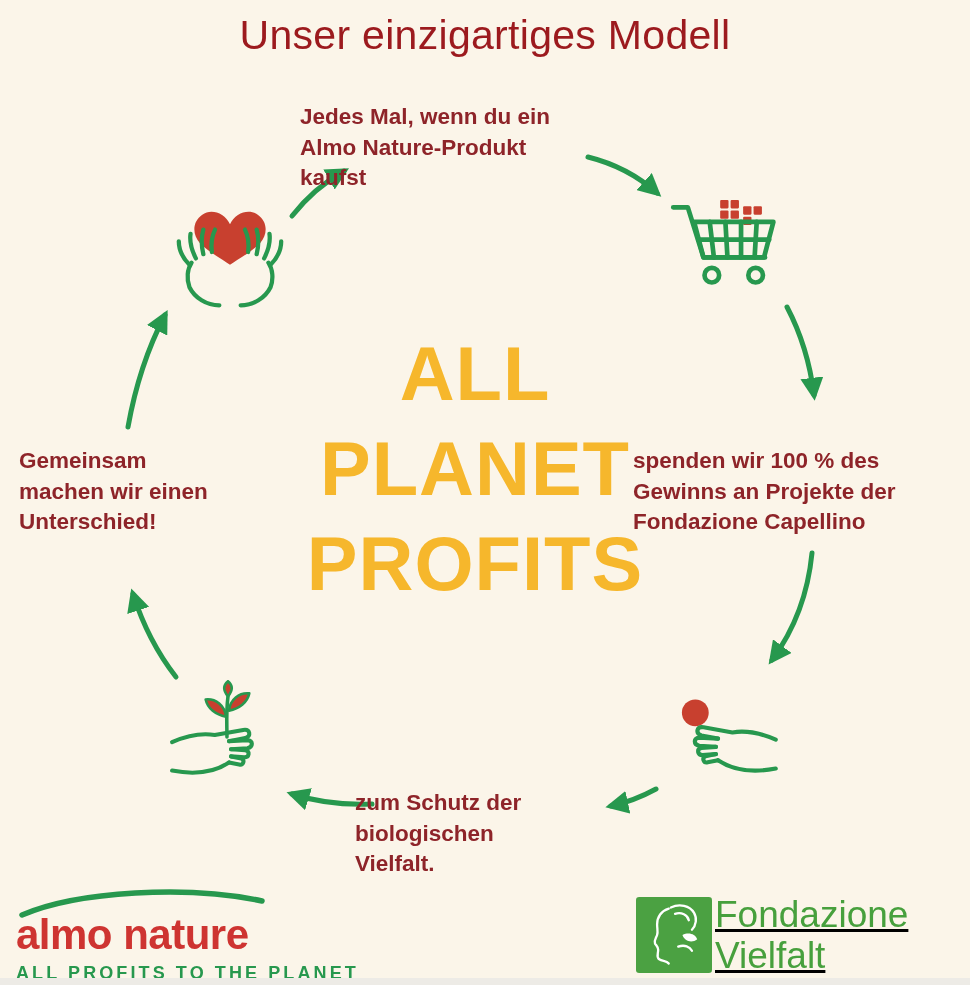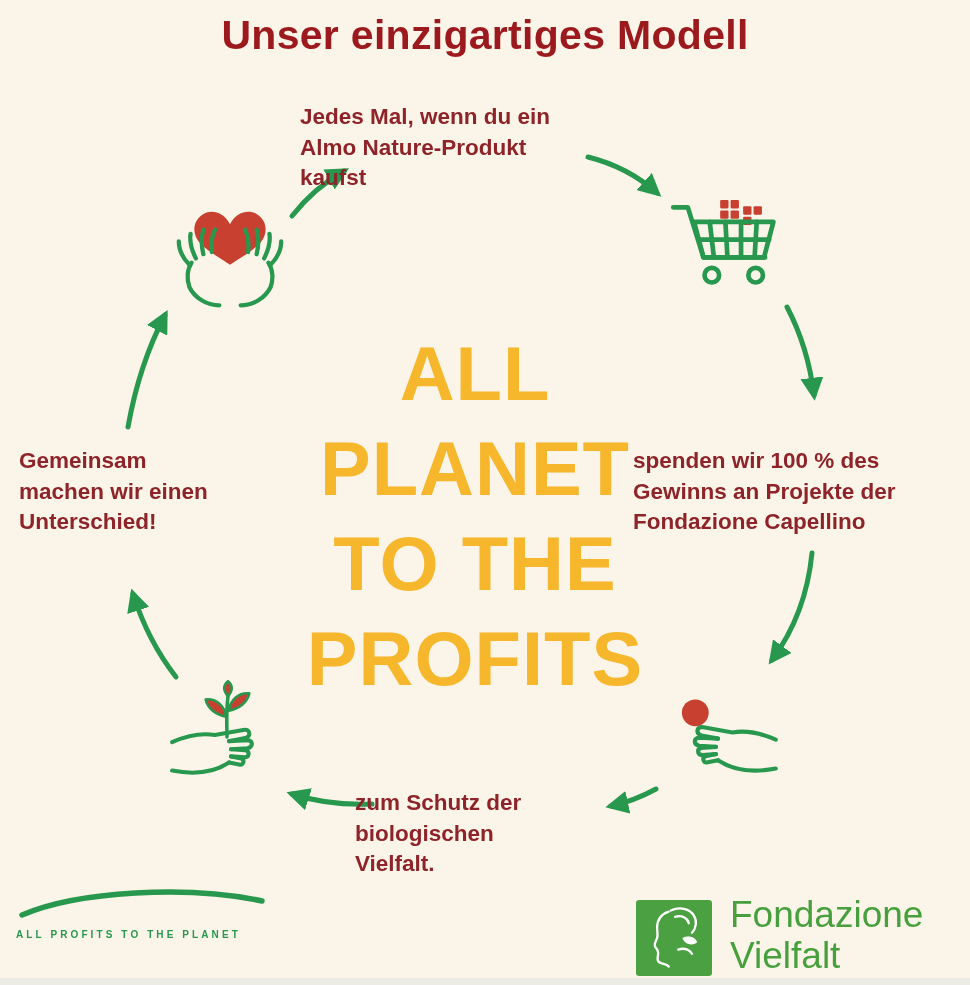--- a/index.html
+++ b/index.html
@@ -1,43 +1,43 @@
 <!DOCTYPE html>
 <html><head>
 <meta charset="utf-8">
 <style>
   * { margin:0; padding:0; box-sizing:border-box; }
   html,body { background:#FBF5E9; }
   body { font-family:"Liberation Sans", sans-serif; }
   .canvas { position:relative; width:970px; height:985px; background:#FBF5E9; overflow:hidden; margin:0 auto; }
 
   .title { position:absolute; top:12px; left:0; width:100%; text-align:center;
-           font-size:41px; font-weight:700; color:#9C1A1E; letter-spacing:0.3px; }
+           font-size:41px; font-weight:400; color:#9C1A1E; letter-spacing:0.3px; }
 
   .step { position:absolute; font-weight:700; color:#8E2429; font-size:22.5px;
           line-height:1.36; text-align:left; white-space:pre-line; }
   .step-top    { left:300px; top:102px; width:360px; }
   .step-right  { left:633px; top:446px; width:334px; }
   .step-bottom { left:355px; top:788px; width:240px; }
   .step-left   { left:4px;   top:446px; width:262px;margin-left:15px; }
 
   .center-text { position:absolute; left:275px; top:282px; width:400px; text-align:center;
                  color:#F6B72C; font-weight:800; font-size:76px; line-height:95px;
                  letter-spacing:1px;margin-top:44px; }
 
   .arrows { position:absolute; left:0; top:0; width:970px; height:985px; pointer-events:none; }
   .icon { position:absolute; }
 
   .almo-logo { position:absolute; left:16px; top:888px; width:260px; }
   .almo-brand { color:#CE3431; font-size:42px; font-weight:700; letter-spacing:-0.5px;
                 line-height:42px; margin-top:-8px; }
-  .almo-tagline { color:#27984E; font-size:10px; font-weight:700; letter-spacing:3.1px;
+  .almo-tagline { color:#27984E; font-size:18px; font-weight:700; letter-spacing:3.1px;
                   margin-top:7px; white-space:nowrap; }
 
-  .fc-logo { position:absolute; left:636px; top:894px; display:flex; gap:18px; align-items:flex-end; }
+  .fc-logo { position:absolute; left:636px; top:894px; display:flex; gap:3px; align-items:center;text-decoration:underline; }
   .fc-text { color:#47A03D; font-size:37px; line-height:41px; font-weight:500; }
 
   .bottom-strip { position:absolute; left:0; right:0; bottom:0; height:7px; background:#EDEBE6; }
 </style>
 </head>
 <body>
 
 <div class="canvas">
 
   <h1 class="title">Unser einzigartiges Modell</h1>
@@ -69,21 +69,20 @@
   <div class="step step-bottom">zum Schutz der
 biologischen
 Vielfalt.</div>
   <div class="step step-left">Gemeinsam
 machen wir einen
 Unterschied!</div>
 
   <div class="center-text">
     <div>ALL</div>
     <div>PLANET</div>
-    <div>TO THE</div>
     <div>PROFITS</div>
   </div>
 
   <svg class="icon" style="left:166px; top:192px;" width="128" height="120" viewBox="0 0 120 112">
     <path d="M60,30 C55,19 42,15 34,21 C25,27 24,39 32,48 C40,56 53,63 60,68 C67,63 80,56 88,48 C96,39 95,27 86,21 C78,15 65,19 60,30 Z" fill="#C8402F"></path>
     <g fill="none" stroke="#27984E" stroke-width="4" stroke-linecap="round" stroke-linejoin="round">
       <path d="M50,106 C38,106 27,99 22,89 C19,81 20,72 24,66"></path>
       <path d="M22,68 C16,62 12,54 12,46"></path>
       <path d="M28,62 C24,54 22,46 23,39"></path>
       <path d="M35,58 C33,50 33,42 35,35"></path>
@@ -140,20 +139,21 @@
       <path d="M62,68 L76,69 C81,70 80,76 75,76 L62,75"></path>
       <path d="M62,75 L72,77 C76,79 74,84 70,83 L60,81"></path>
       <path d="M60,81 C45,91 25,93 4,89"></path>
     </g>
   </svg>
 
   <div class="almo-logo">
     <svg width="252" height="30" viewBox="0 0 252 30">
       <path d="M6,27 C62,3 172,-3 246,13" fill="none" stroke="#27984E" stroke-width="5.5" stroke-linecap="round"></path>
     </svg>
+    <div class="almo-brand">almo nature</div>
     <div class="almo-tagline">ALL PROFITS TO THE PLANET</div>
   </div>
 
   <div class="fc-logo">
     <svg width="76" height="76" viewBox="0 0 72 72">
       <rect width="72" height="72" rx="3" fill="#4BA142"></rect>
       <g stroke="#FFFFFF" stroke-width="2.2" fill="none" stroke-linecap="round">
         <path d="M31,11 C24,13 20,19 20,26 C20,30 21,33 20,36 C19,39 17,41 18,44 C19,46 21,47 21,50 C21,54 19,57 22,59 C25,61 29,60 31,63"></path>
         <path d="M33,10 C41,6 51,8 55,15 C58,20 57,27 53,31"></path>
         <path d="M37,16 C43,14 49,17 50,22"></path>

